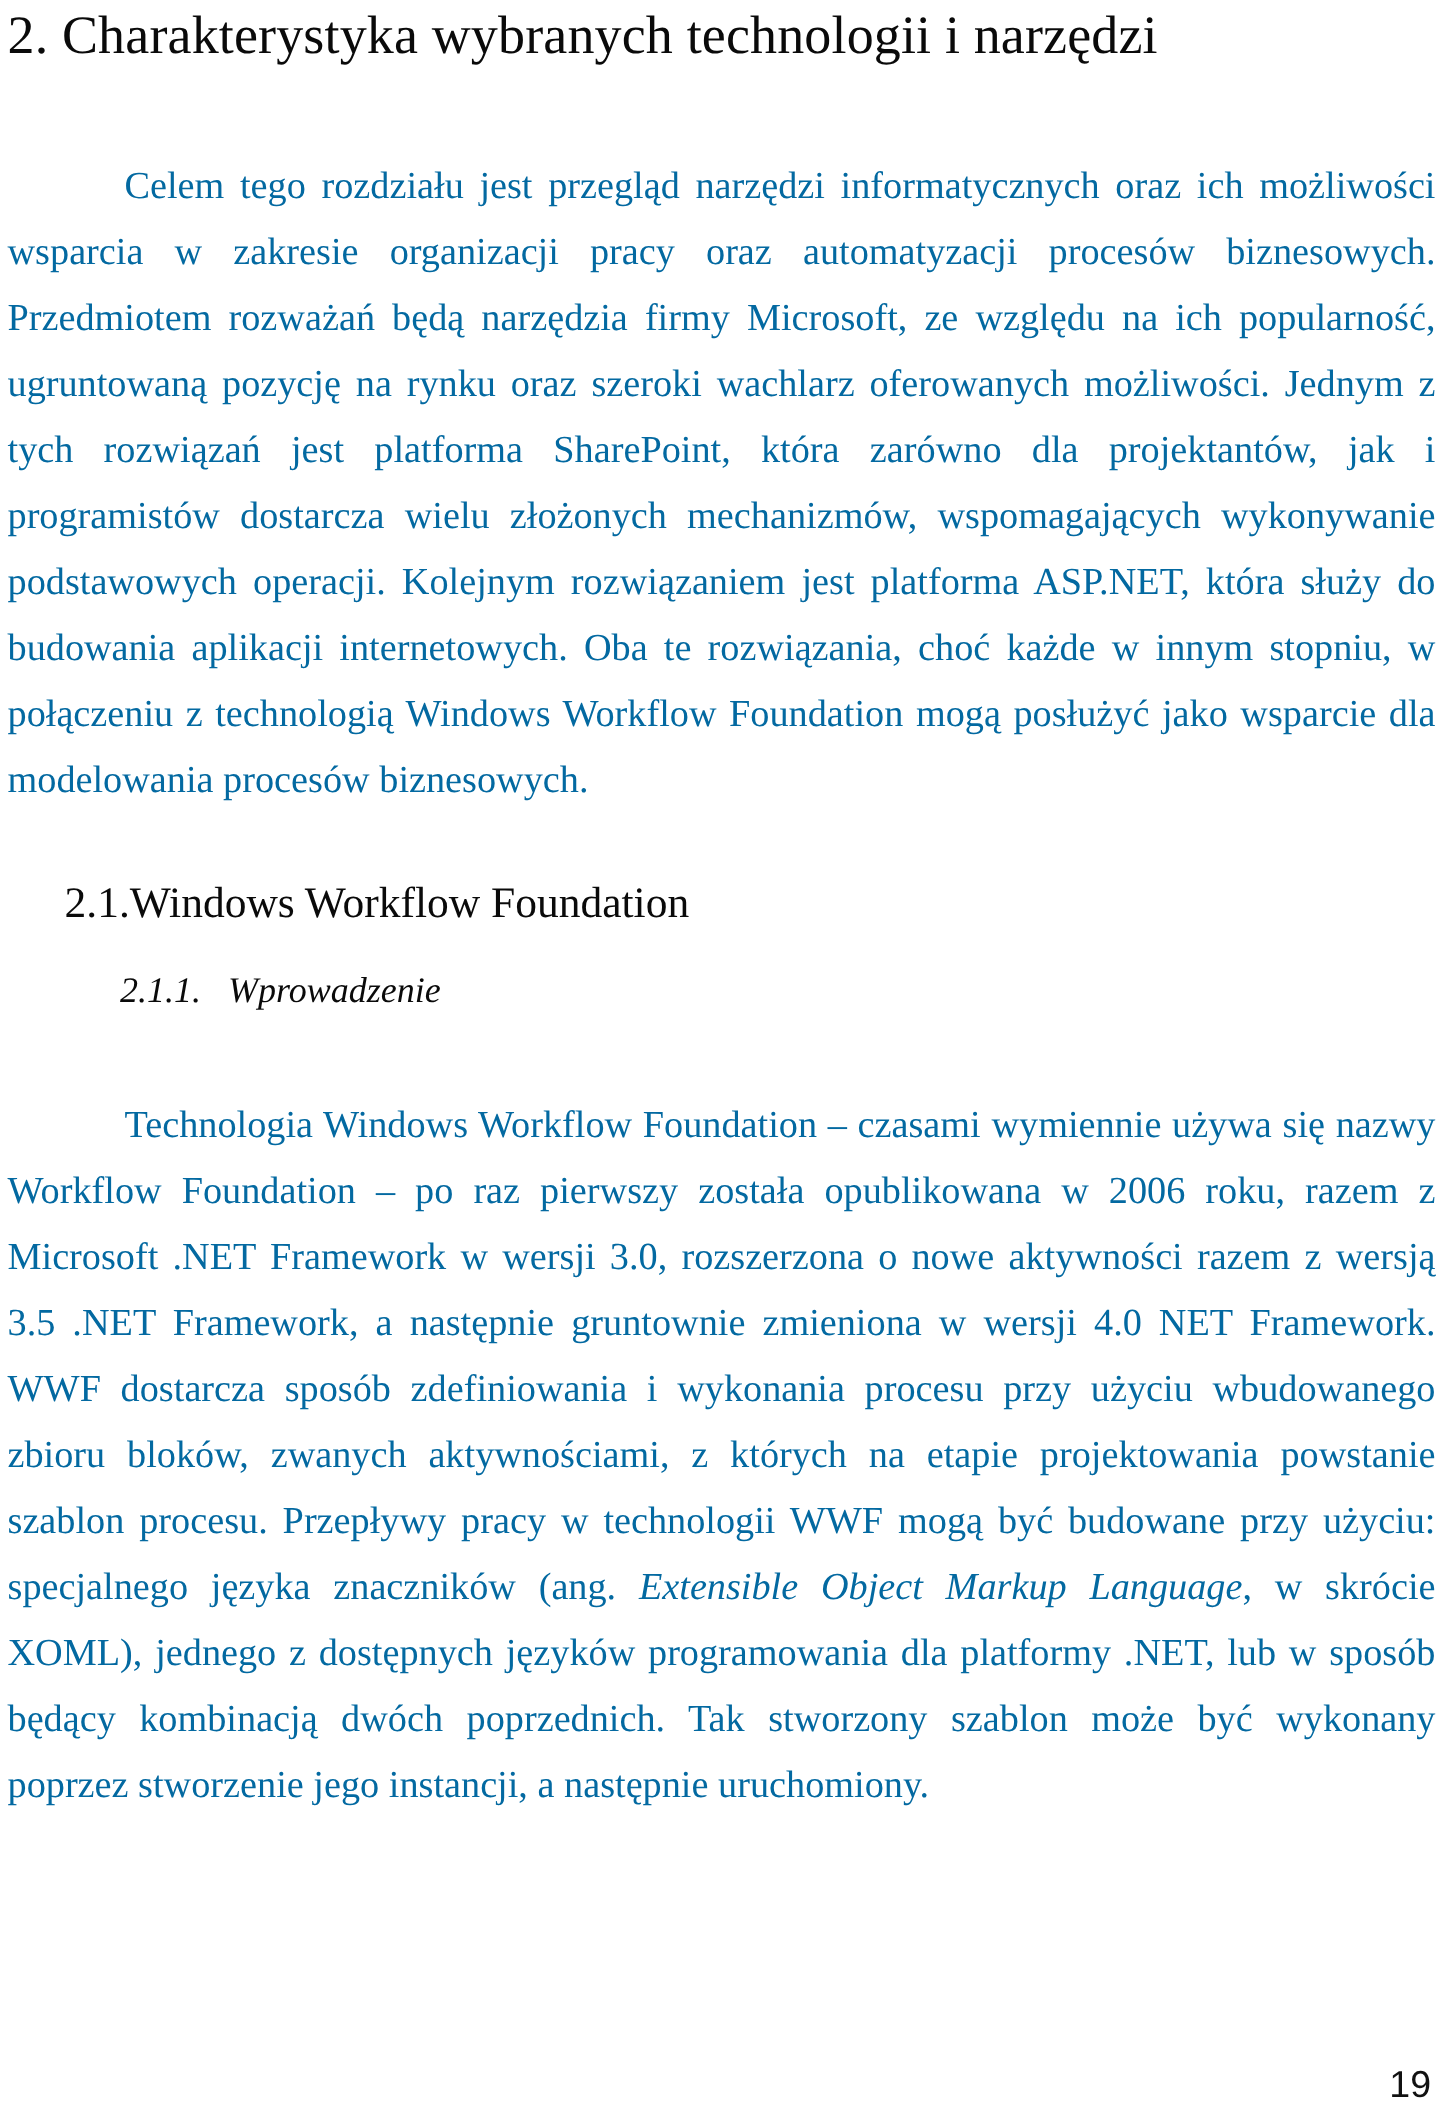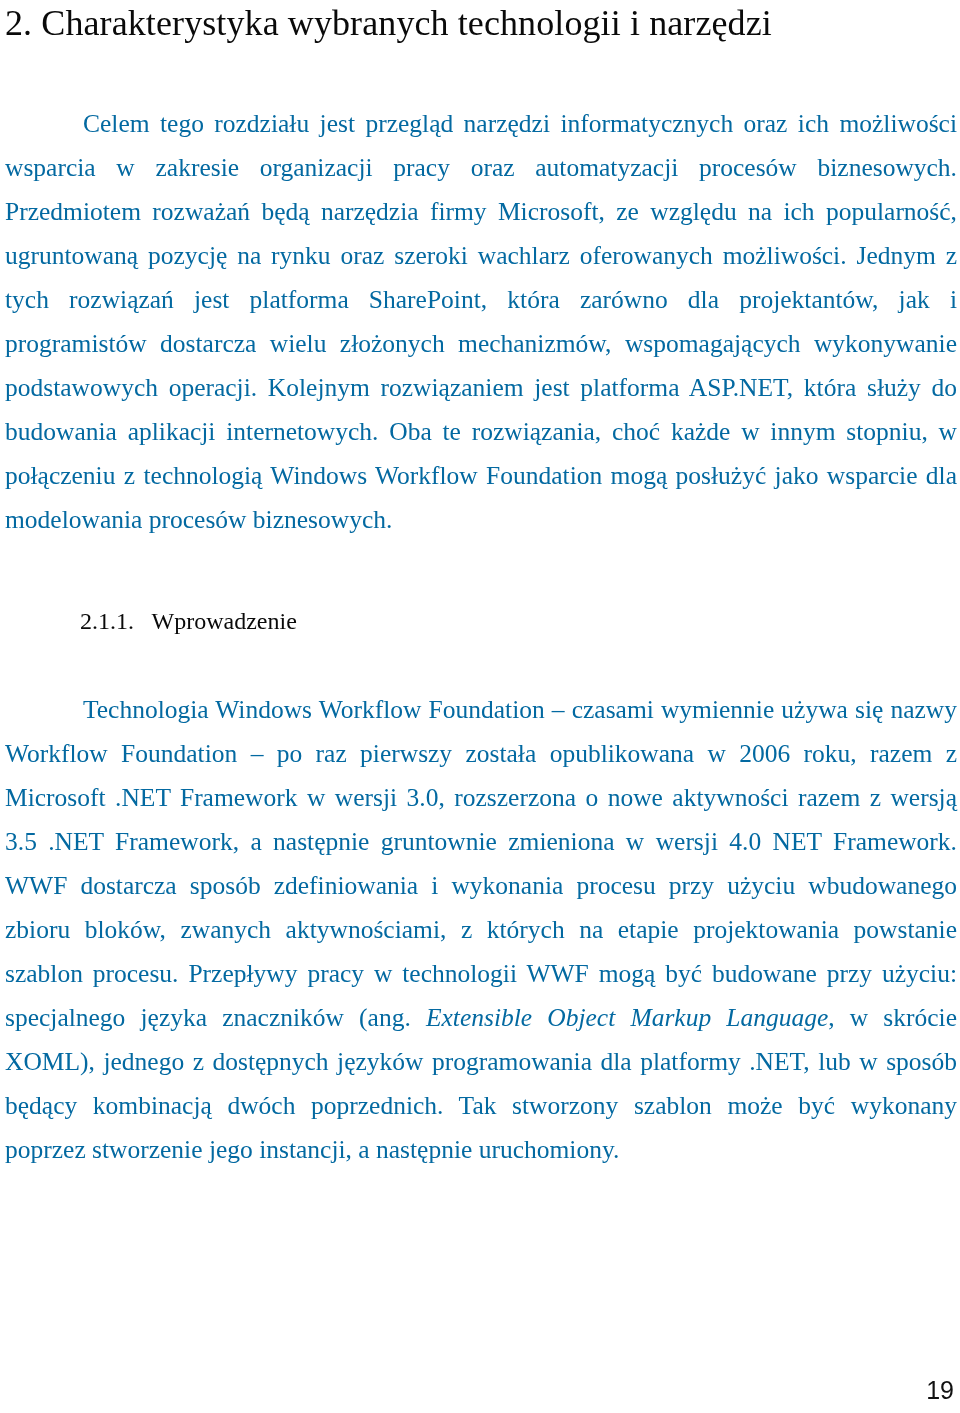--- a/index.html
+++ b/index.html
@@ -73,20 +73,21 @@
 
   
   .h3 {
     font-size: 24px;
     line-height: 34px;
     font-weight: 400;
     margin: 0;
     padding: 0 0 0 75px;
     white-space: pre;
     color: #0a0a0a;
+    font-style: italic;
   }
 
   em.it {
   }
 
   
   .page-number {
     position: absolute;
     right: 6px;
     bottom: 8px;
@@ -105,20 +106,21 @@
   <div class="content">
 
     <h1 class="h1">2. Charakterystyka wybranych technologii i narzędzi</h1>
 
     <div class="spacer-1"></div>
 
     <p class="para">Celem tego rozdziału jest przegląd narzędzi informatycznych oraz ich możliwości wsparcia w zakresie organizacji pracy oraz automatyzacji procesów biznesowych. Przedmiotem rozważań będą narzędzia firmy Microsoft, ze względu na ich popularność, ugruntowaną pozycję na rynku oraz szeroki wachlarz oferowanych możliwości. Jednym z tych rozwiązań jest platforma SharePoint, która zarówno dla projektantów, jak i programistów dostarcza wielu złożonych mechanizmów, wspomagających wykonywanie podstawowych operacji. Kolejnym rozwiązaniem jest platforma ASP.NET, która służy do budowania aplikacji internetowych. Oba te rozwiązania, choć każde w innym stopniu, w połączeniu z technologią Windows Workflow Foundation mogą posłużyć jako wsparcie dla modelowania procesów biznesowych.</p>
 
     <div class="spacer-3"></div>
 
+    <h2 class="h2">2.1.Windows Workflow Foundation</h2>
 
     <div class="spacer-4"></div>
 
     <h3 class="h3">2.1.1.   Wprowadzenie</h3>
 
     <div class="spacer-5"></div>
 
     <p class="para"><span>Technologia Windows Workflow Foundation – czasami wymiennie używa się nazwy Workflow Foundation – po raz pierwszy została opublikowana w 2006 roku, razem z Microsoft .NET Framework w wersji 3.0, rozszerzona o nowe aktywności razem z wersją 3.5 .NET Framework, a następnie gruntownie zmieniona w wersji 4.0 NET Framework. WWF dostarcza sposób zdefiniowania i wykonania procesu przy użyciu wbudowanego zbioru bloków, zwanych aktywnościami, z których na etapie projektowania powstanie szablon procesu. Przepływy pracy w technologii WWF mogą być budowane przy użyciu: specjalnego języka znaczników (ang. </span><em class="it">Extensible Object Markup Language</em><span>, w skrócie XOML), jednego z dostępnych języków programowania dla platformy .NET, lub w sposób będący kombinacją dwóch poprzednich. Tak stworzony szablon może być wykonany poprzez stworzenie jego instancji, a następnie uruchomiony.</span></p>
 
   </div>

